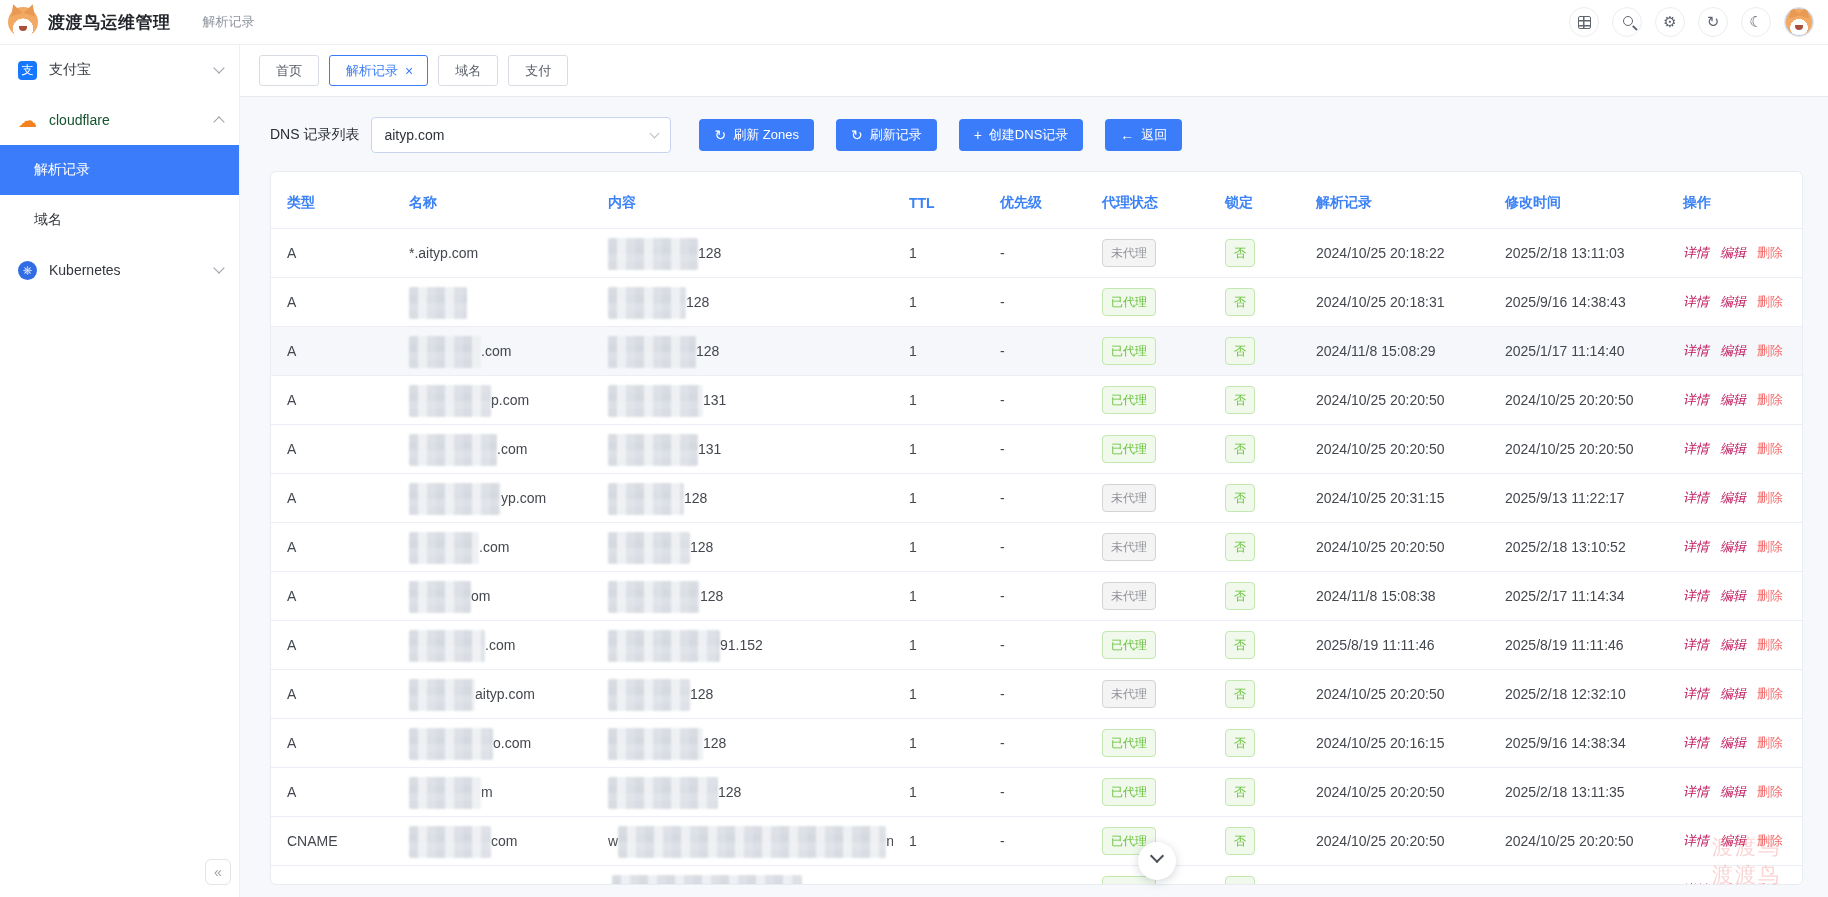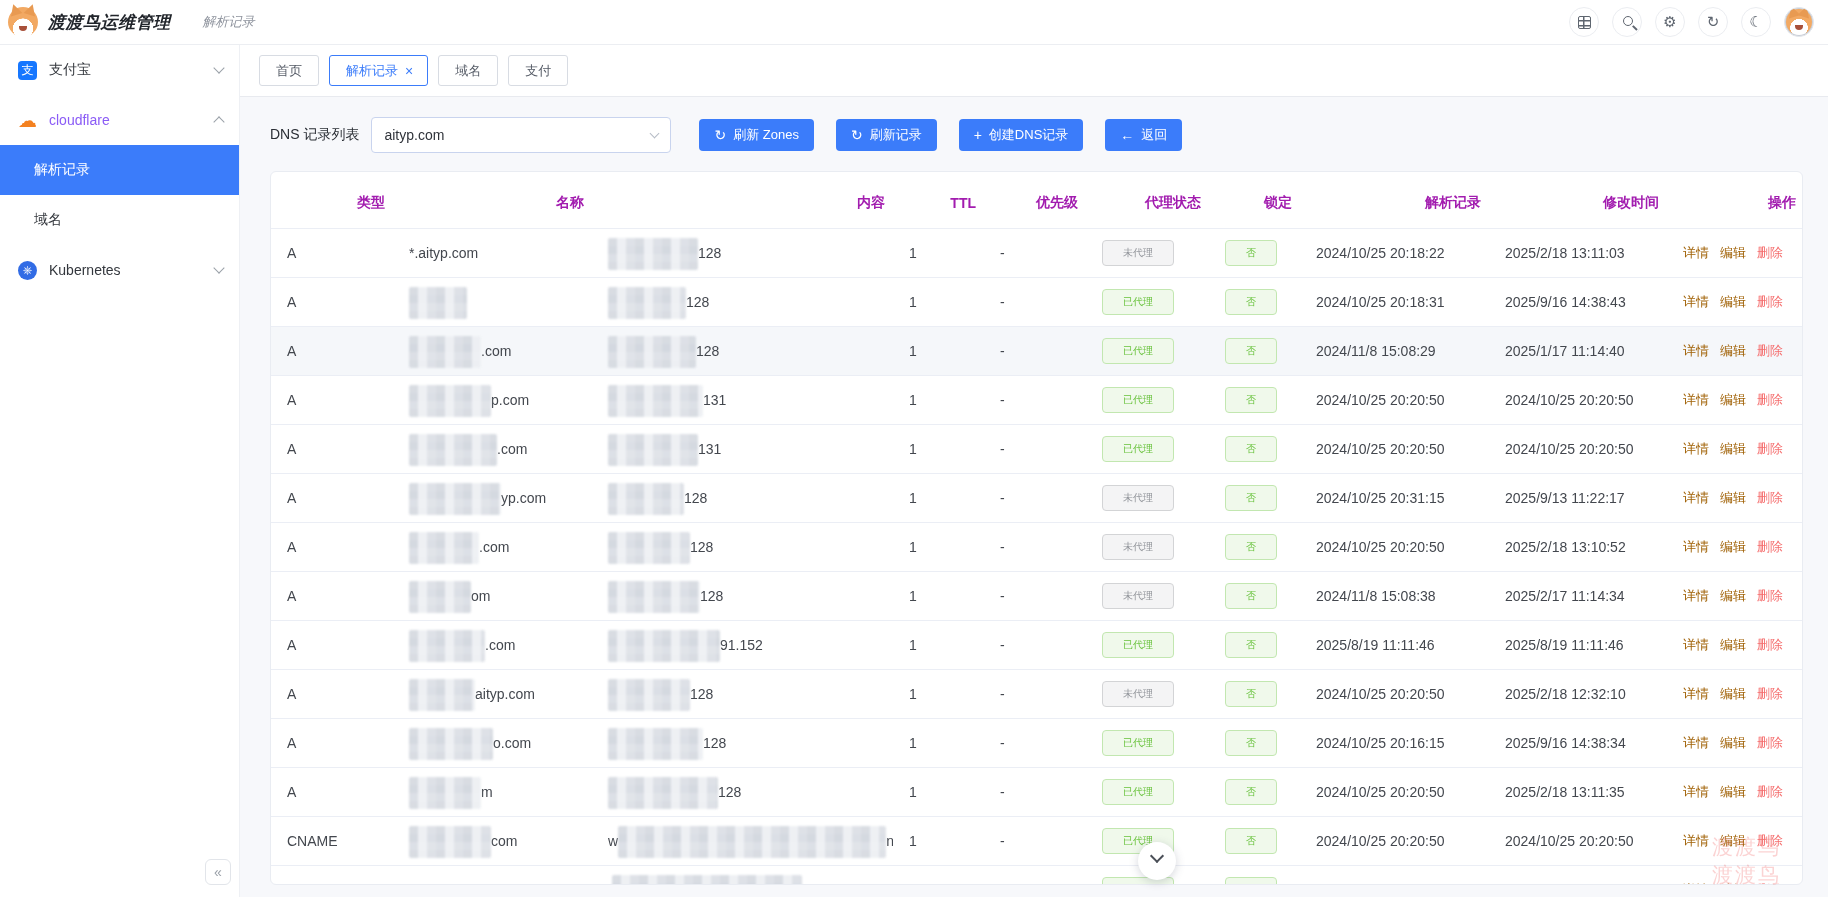--- a/index.html
+++ b/index.html
@@ -1,21 +1,21 @@
 <!DOCTYPE html>
 <html><head>
 <meta charset="utf-8">
 <style>
   * { margin:0; padding:0; box-sizing:border-box; }
   html,body { width:1828px; height:897px; overflow:hidden;
     font-family:"Liberation Sans","DejaVu Sans",sans-serif; background:#f7f8fb; }
 
   
   .app-header{ position:relative; height:45px; background:#fff; border-bottom:1px solid #eceef2;
-    display:flex; align-items:center; justify-content:space-between; padding:0 14px 0 8px; z-index:5;font-style:italic;}
+    display:flex; align-items:center; justify-content:space-between; padding:0 14px 0 8px; z-index:5;}
   .h-left{ display:flex; align-items:center; gap:10px;}
   .corgi{ width:30px;height:30px;border-radius:50%;background:radial-gradient(circle at 50% 72%,#fff 0 38%,#f2a963 39% 100%);position:relative;}
   .corgi::before,.corgi::after{content:"";position:absolute;top:-3px;width:0;height:0;
     border-left:6px solid transparent;border-right:6px solid transparent;border-bottom:11px solid #e89a52;}
   .corgi::before{left:1px;transform:rotate(-18deg);} .corgi::after{right:1px;transform:rotate(18deg);}
   .corgi .mouth{position:absolute;left:50%;top:62%;width:8px;height:5px;margin-left:-4px;border-radius:0 0 8px 8px;background:#a8503a;}
   .app-title{ font-size:17px; font-weight:bold; color:#21252b; letter-spacing:.5px;}
   .breadcrumb{ font-size:13px; color:#8f949e; margin-left:22px;}
   .h-right{ display:flex; align-items:center; gap:13px;}
   .icon-btn{ width:30px;height:30px;border-radius:50%;background:#fff;border:1px solid #ebedf1;
@@ -25,21 +25,21 @@
   .ig-search{width:10px;height:10px;border:1.6px solid #5f6670;border-radius:50%;position:relative;margin:-2px -2px 0 0;}
   .ig-search::after{content:"";position:absolute;width:6px;height:1.7px;background:#5f6670;left:8px;top:10px;transform:rotate(45deg);}
   .avatar{ width:30px;height:30px;border-radius:50%;background:#c9ced6;display:flex;align-items:center;justify-content:center;overflow:hidden;border:1px solid #e4e7ec;}
   .avatar .corgi{width:26px;height:26px;}
 
   
   .layout{ display:flex; height:852px;}
   .sidebar{ position:relative; width:240px; background:#fff; border-right:1px solid #eef0f4; flex:none;}
   .s-item{ height:50px; display:flex; align-items:center; padding:0 16px 0 18px; font-size:14px; color:#33373d; cursor:pointer;}
   .s-item .s-label{ margin-left:12px; flex:1;}
-  .s-item.parent-active .s-label{ color:#8b5cf6;}
+  .s-item.parent-active .s-label{ color:#14532d;}
   .chev{ width:8px;height:8px;border-right:1.6px solid #9aa0a8;border-bottom:1.6px solid #9aa0a8;transform:rotate(45deg);margin-top:-4px;}
   .chev.up{ transform:rotate(-135deg); margin-top:4px;}
   .s-sub{ height:50px; display:flex; align-items:center; padding-left:34px; font-size:14px; color:#33373d; cursor:pointer;}
   .s-sub.active{ background:#3b7cfa; color:#fff;}
   .si-alipay{width:19px;height:19px;background:#1677ff;border-radius:4px;color:#fff;font-size:12px;display:flex;align-items:center;justify-content:center;flex:none;}
   .si-cloudflare{color:#f48120;font-size:19px;line-height:19px;flex:none;}
   .si-kubernetes{width:19px;height:19px;border-radius:50%;background:#326ce5;color:#fff;font-size:12px;display:flex;align-items:center;justify-content:center;flex:none;}
   .si-docker{width:19px;height:15px;background:#1d90e0;border-radius:3px 3px 6px 3px;position:relative;flex:none;}
   .si-docker::after{content:"";position:absolute;left:3px;top:3px;width:13px;height:5px;
     background:repeating-linear-gradient(90deg,#fff 0 3px,transparent 3px 5px);}
@@ -65,33 +65,33 @@
   .select{ width:300px; height:36px; border:1px solid #c9d4ee; border-radius:4px; background:#fff;
     display:flex; align-items:center; justify-content:space-between; padding:0 12px; font-size:14px; color:#2f333a; cursor:pointer;}
   .select .chev{ border-color:#b6bcc6; width:7px; height:7px;}
   .btn{ height:32px; padding:0 15px; background:#3b7cfa; color:#fff; border:none; border-radius:4px; font-size:13px;
     display:inline-flex; align-items:center; gap:7px; cursor:pointer; margin-left:22px;}
   .btn:first-of-type{ margin-left:28px;}
   .btn .bi{ font-size:14px; line-height:1;}
 
   .card{ margin-top:18px; width:1533px; height:714px; background:#fff; border:1px solid #e9ecf2; border-radius:6px; overflow:hidden; position:relative;}
   table{ width:100%; border-collapse:collapse; table-layout:fixed; font-size:14px;}
-  thead th{ text-align:right; font-weight:bold; color:#a21caf; padding:22px 8px 16px 16px; border-bottom:1px solid #ebeef5; font-size:14px;}
+  thead th{ text-align:left; font-weight:bold; color:#3b82f6; padding:22px 8px 16px 16px; border-bottom:1px solid #ebeef5; font-size:14px;}
   tbody td{ height:49px; padding:0 8px 0 16px; color:#43474e; border-bottom:1px solid #ebeef5; white-space:nowrap; overflow:hidden;}
   tbody tr.hl{ background:#f5f7fa;}
   .mosaic{ display:inline-block; height:32px; margin:-10px 0; vertical-align:middle; border-radius:2px; opacity:.92;
     background:
       repeating-linear-gradient(90deg, rgba(198,204,213,.55) 0 9px, rgba(238,240,244,.95) 9px 18px, rgba(215,219,226,.7) 18px 27px),
       repeating-linear-gradient(0deg, #e9ebef 0 8px, #f4f5f8 8px 16px, #e0e3e9 16px 24px);
     filter:blur(1.1px);}
-  .tag{ display:inline-block; font-size:10px; line-height:1; padding:7px 20px; border-radius:4px; border:1px solid;}
+  .tag{ display:inline-block; font-size:12px; line-height:1; padding:7px 8px; border-radius:4px; border:1px solid;}
   .tag.success{ color:#67c23a; background:#f0f9eb; border-color:#c2e7b0;}
   .tag.info{ color:#909399; background:#f4f4f5; border-color:#d3d4d6;}
   .lnk{ font-size:13px; margin-right:11px; text-decoration:none; cursor:pointer;}
-  .lnk.blue{ color:#a16207;} .lnk.red{ color:#f56c6c;}
+  .lnk.blue{ color:#be185d;font-style:italic;} .lnk.red{ color:#f56c6c;}
 
   .scroll-hint{ position:absolute; left:898px; top:745px; width:38px; height:38px; border-radius:50%; background:#fff;
     box-shadow:0 2px 10px rgba(60,70,90,.22); display:flex; align-items:flex-start; justify-content:center; z-index:6; cursor:pointer;}
   .scroll-hint .dchev{ width:10px;height:10px;border-right:2.4px solid #4a4f57;border-bottom:2.4px solid #4a4f57;transform:rotate(45deg);margin-top:9px;}
   .watermark{ position:absolute; pointer-events:none; color:rgba(244,120,120,.33); font-size:21px; z-index:5; letter-spacing:2px;}
 </style>
 </head>
 <body>
 
 <header class="app-header">

